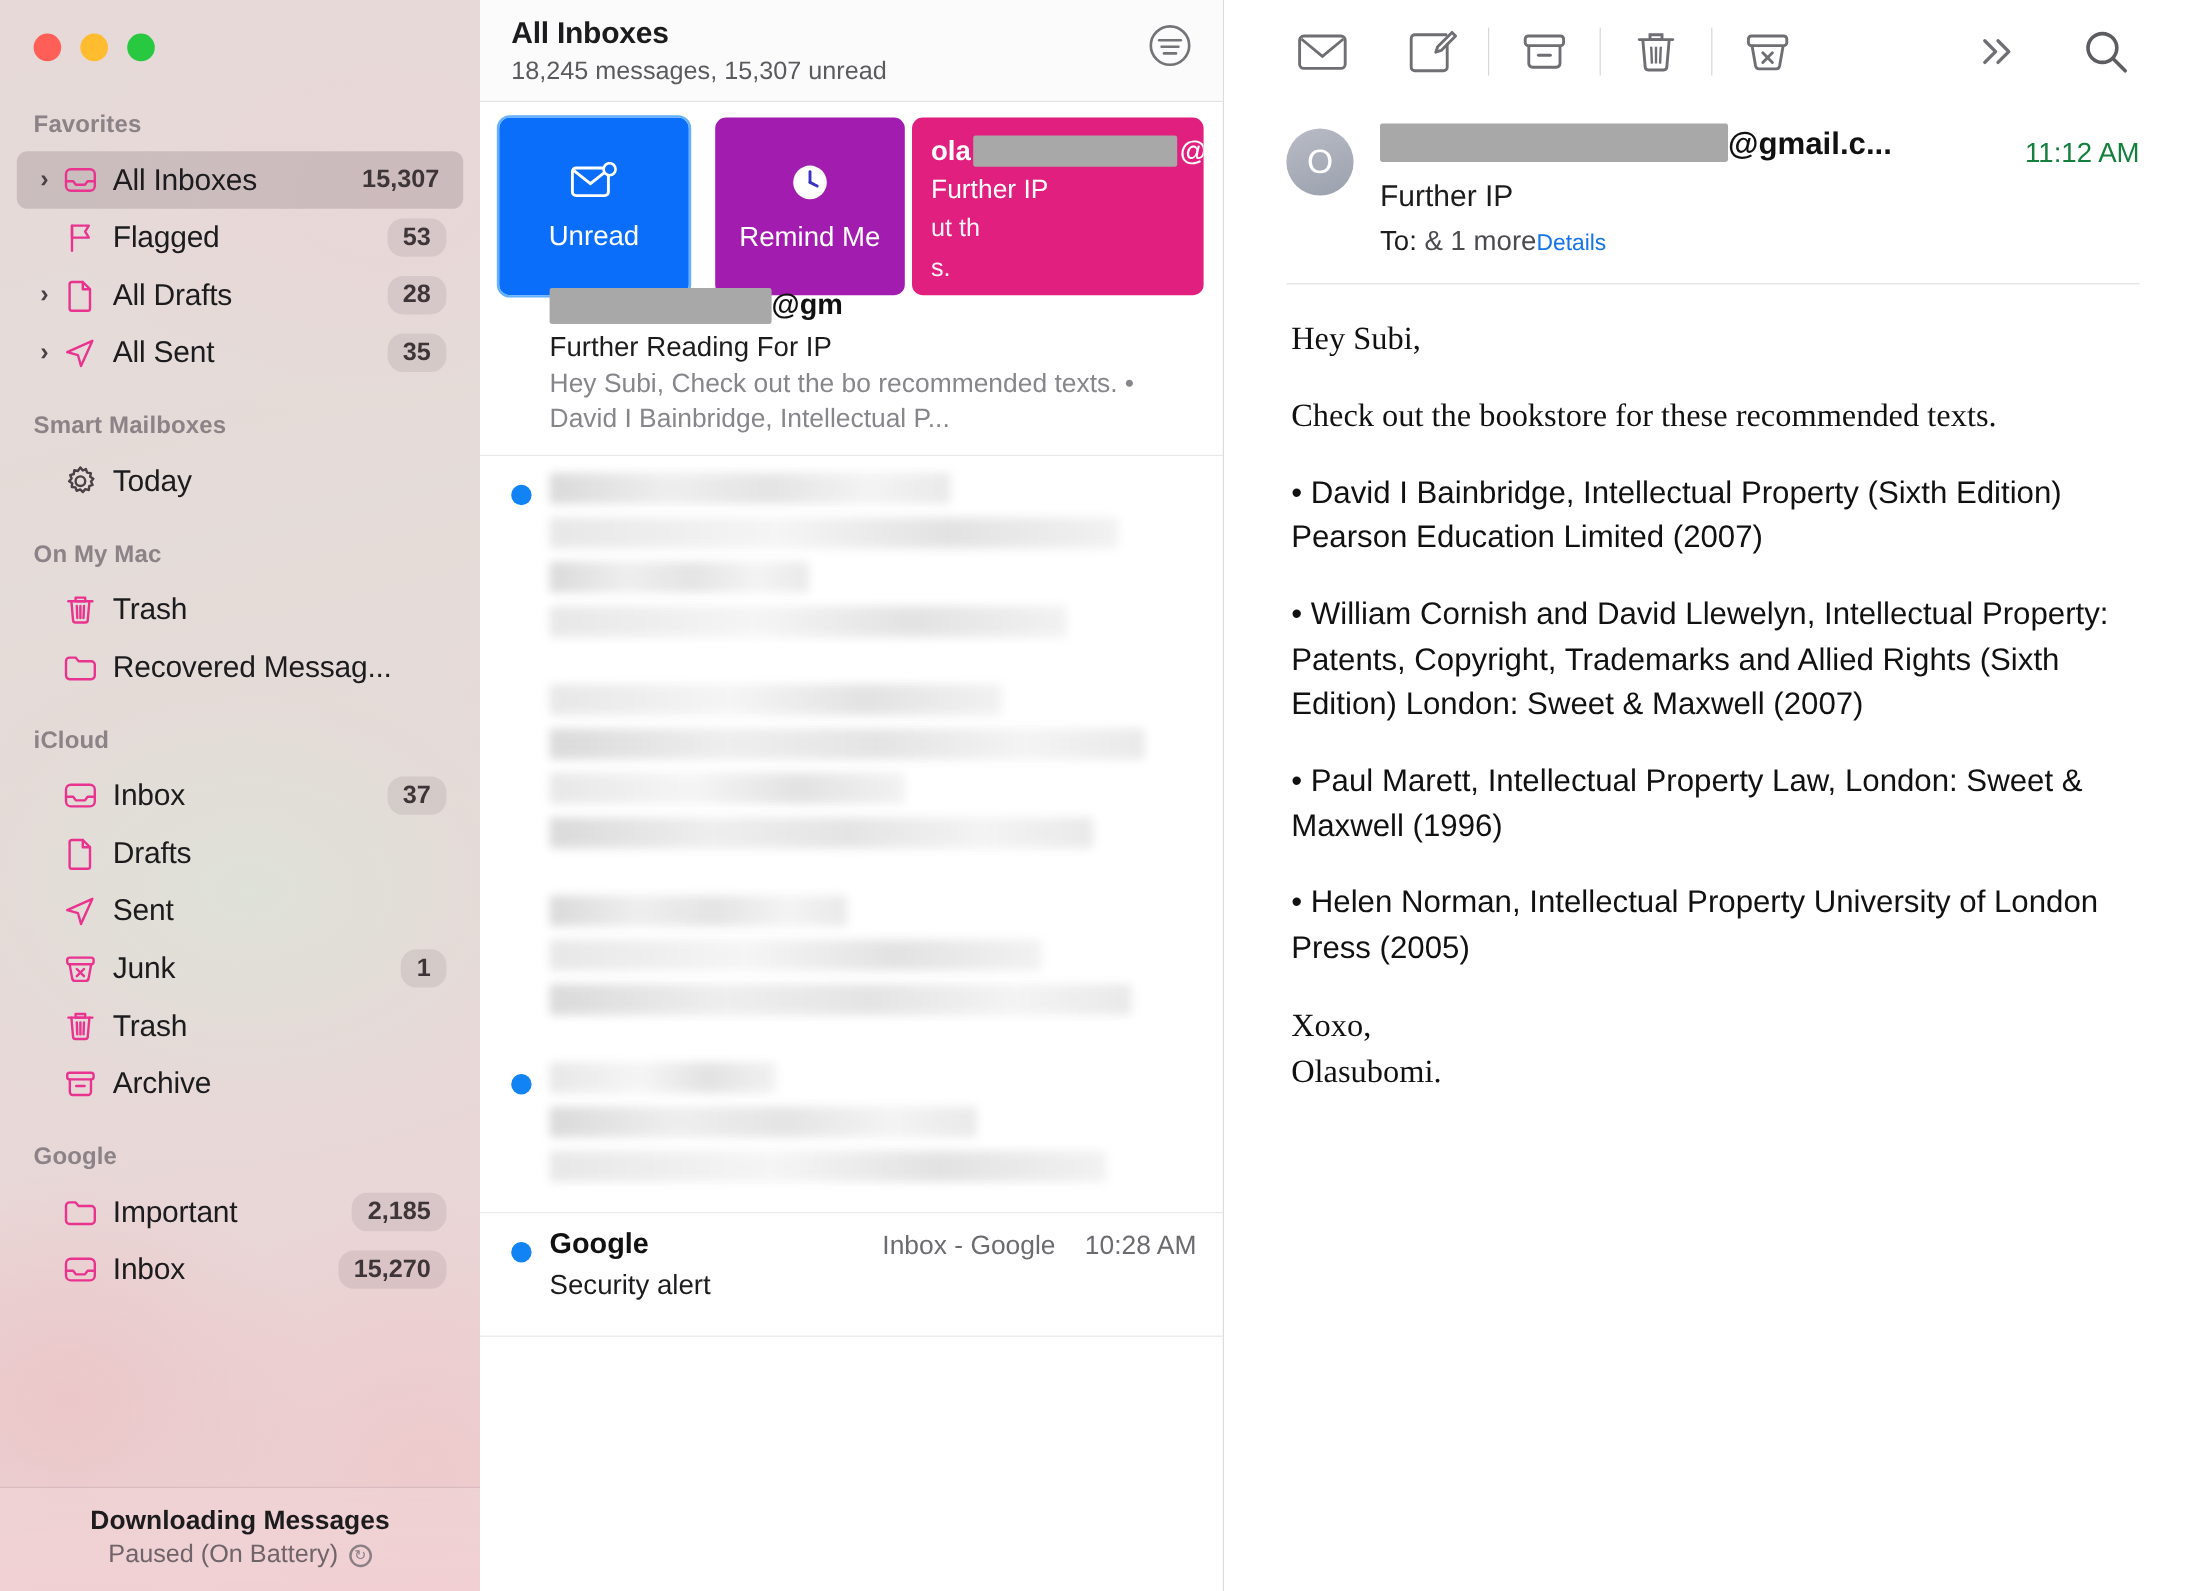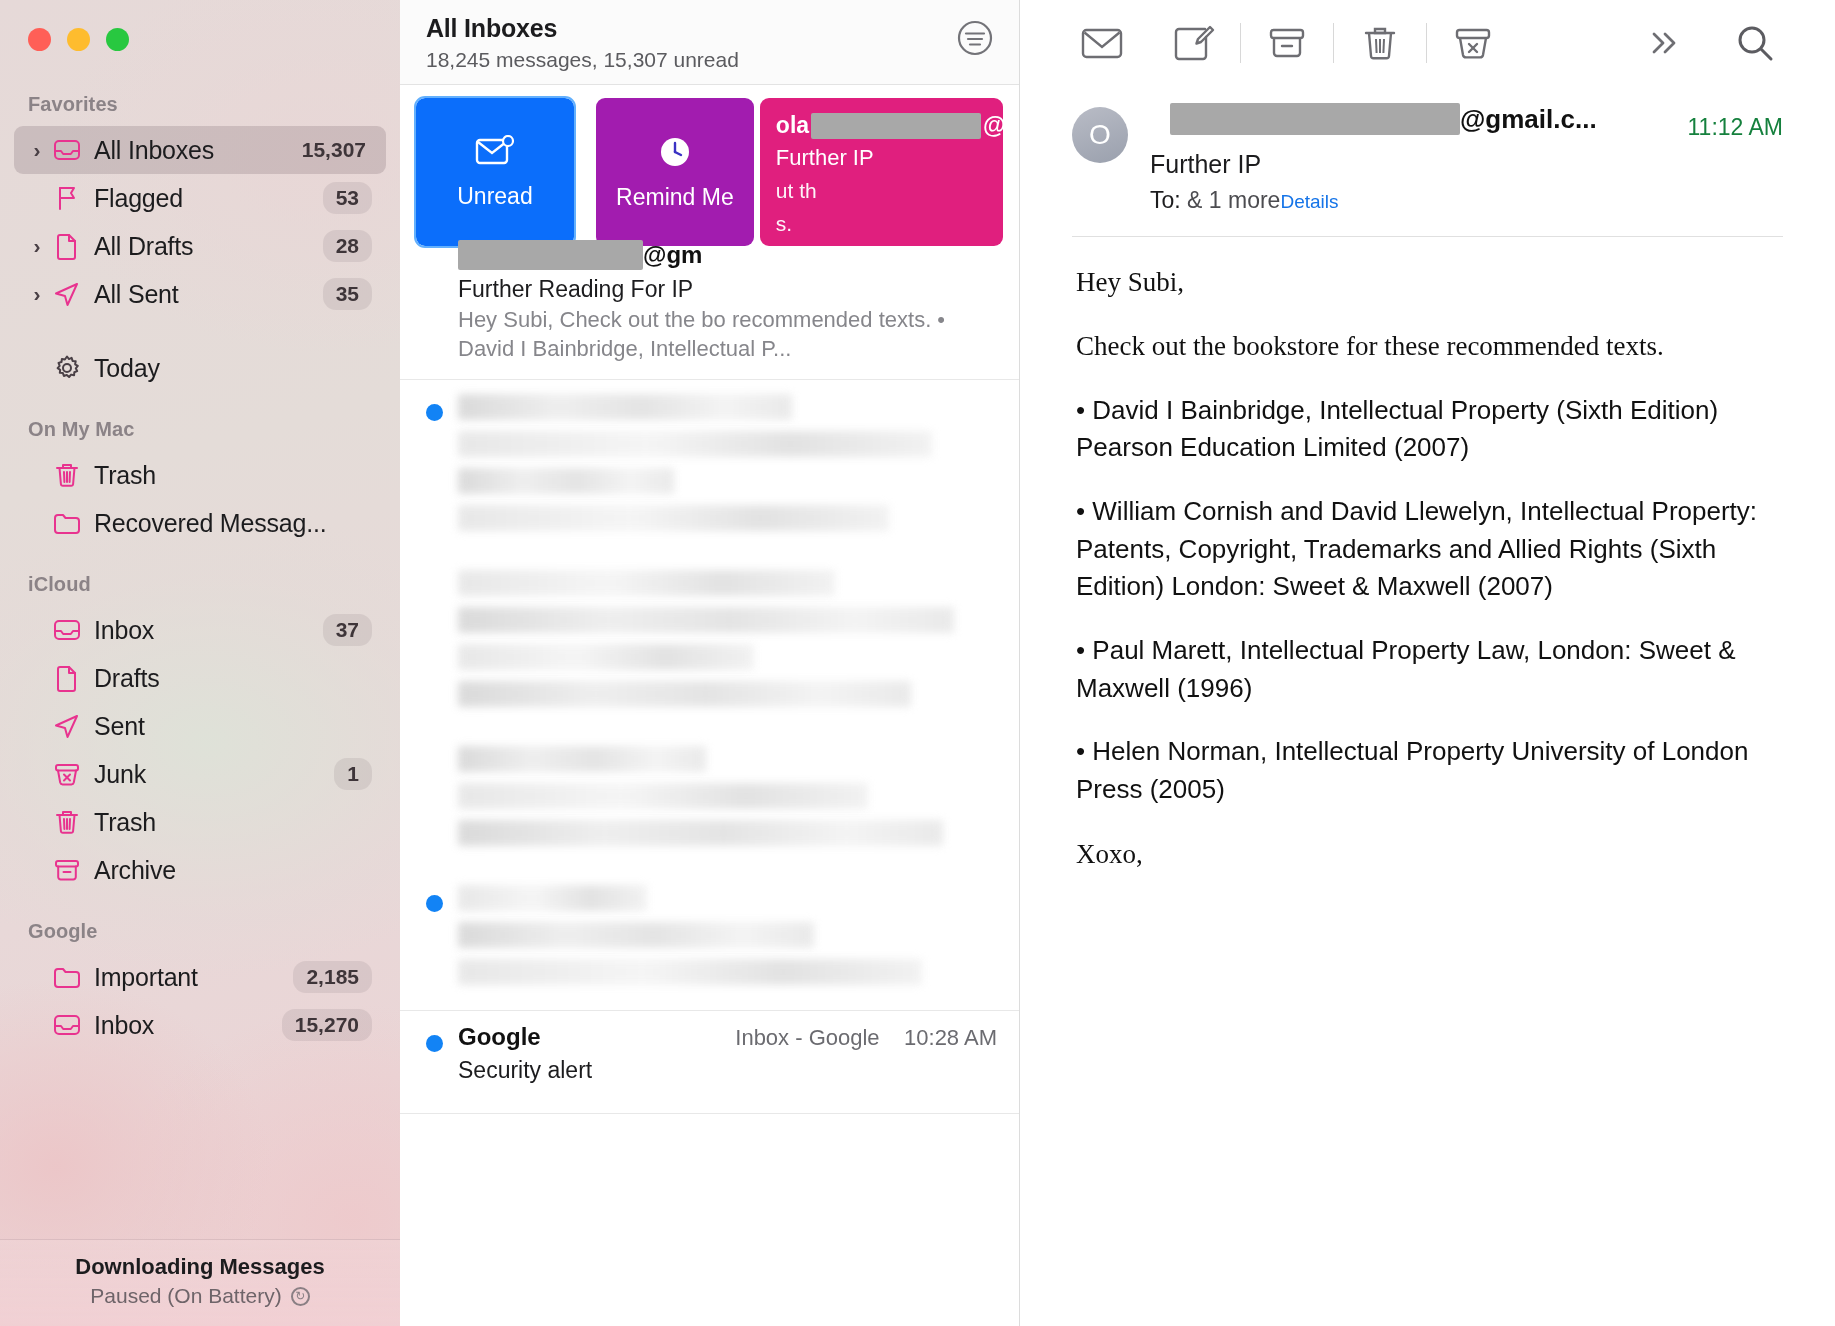--- a/index.html
+++ b/index.html
@@ -161,21 +161,21 @@
   .rd-head { padding: 18px 52px 0 52px; display: flex; align-items: flex-start; }
   .avatar {
     width: 56px; height: 56px; border-radius: 50%;
     background: linear-gradient(160deg,#b9bcc6,#9aa0ad);
     color: #fff; font-size: 28px; font-weight: 400;
     display: flex; align-items: center; justify-content: center;
     flex: 0 0 56px; margin-right: 22px; margin-top: 4px;
   }
   .rd-hcol { flex: 1; min-width: 0; }
   .rd-line1 {
-    display: flex; align-items: baseline; justify-content: space-between; margin-left: 20px;
+    display: flex; align-items: baseline; justify-content: space-between;
   }
   .rd-from {
     font-size: 26px; font-weight: 700; color: #111;
     display: flex; align-items: center;
   }
   .rd-time { font-size: 23px; color: #15803d; white-space: nowrap; margin-left: 16px; }
   .rd-subj { font-size: 25px; color: #1c1c1e; margin-top: 9px; }
   .rd-line3 {
     display: flex; align-items: baseline; justify-content: flex-start; margin-top: 8px;
   }
@@ -245,20 +245,21 @@
           <div class="disc">›</div>
           <div class="sb-ico">
             <svg width="28" height="28" viewBox="0 0 28 28">
               <path d="M24 4 L3 13.5 L12 16 L14.5 25 Z" fill="none" stroke="#e8338f" stroke-width="2" stroke-linecap="round" stroke-linejoin="round"></path>
             </svg>
           </div>
           <div class="sb-label">All Sent</div>
           <div class="sb-count">35</div>
         </div>
         <div class="sb-gap"></div>
+        <div class="sb-section">Smart Mailboxes</div>
         <div class="sb-item">
           <div class="disc empty">›</div>
           <div class="sb-ico">
             <svg width="28" height="28" viewBox="0 0 28 28">
               <circle cx="14" cy="14" r="4" fill="none" stroke="#4a4046" stroke-width="2"></circle>
               <path d="M14 2.5 l2 2.6 2.6-1.2 1 3 3.1 0.4-0.6 3 2.7 1.6-2 2.4 1.4 2.8-2.9 1.1-0.2 3.1-3-0.7-2 2.4-2.3-2.1-2.9 1.1-1-2.9-3.1-0.3 0.4-3-2.6-1.7 2.1-2.3-1.2-2.9 3-0.9 0.4-3.1 3 0.6z" fill="none" stroke="#4a4046" stroke-width="2" stroke-linejoin="round"></path>
             </svg>
           </div>
           <div class="sb-label">Today</div>
         </div>
@@ -565,15 +566,16 @@
     <div class="rd-body">
       <div class="p-serif">Hey Subi,</div>
       <div class="p-serif">Check out the bookstore for these recommended texts.</div>
       <div id="bullets">
           <div class="p-sans">• David I Bainbridge, Intellectual Property (Sixth Edition) Pearson Education Limited (2007)</div>
           <div class="p-sans">• William Cornish and David Llewelyn, Intellectual Property: Patents, Copyright, Trademarks and Allied Rights (Sixth Edition) London: Sweet &amp; Maxwell (2007)</div>
           <div class="p-sans">• Paul Marett, Intellectual Property Law, London: Sweet &amp; Maxwell (1996)</div>
           <div class="p-sans">• Helen Norman, Intellectual Property University of London Press (2005)</div>
         </div>
       <div class="p-sign">Xoxo,</div>
+      <div class="p-sign">Olasubomi.</div>
     </div>
   </div>
 </div>
 
 </body></html>

